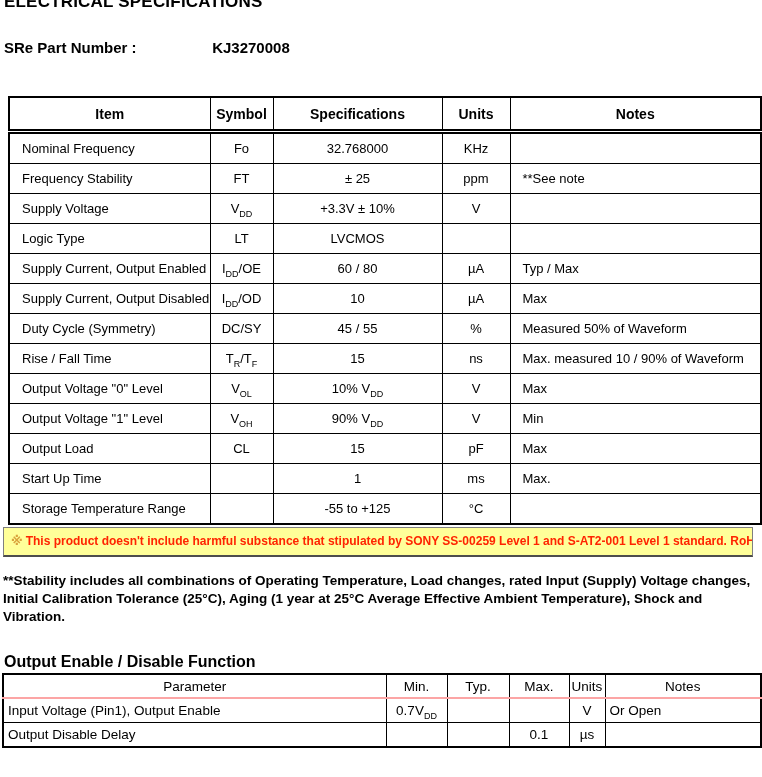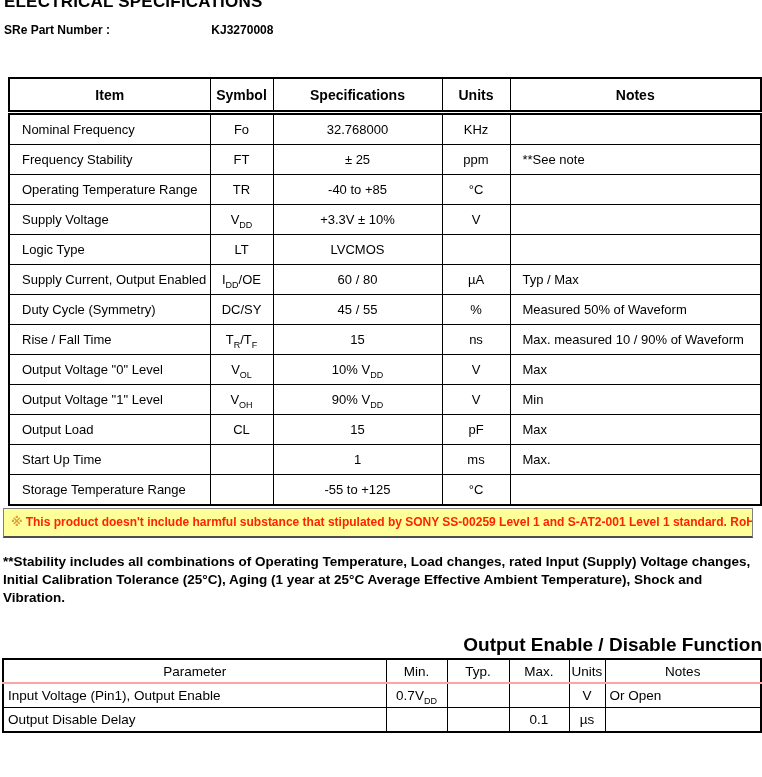--- a/index.html
+++ b/index.html
@@ -6,21 +6,21 @@
   body{
     width:762px;height:777px;overflow:hidden;background:#ffffff;color:#000;
     font-family:"Liberation Sans","DejaVu Sans",sans-serif;
   }
   .page{position:relative;width:762px;}
 
   .title{
     font-size:17px;font-weight:bold;line-height:18px;
     margin:-7px 0 0 4px;letter-spacing:.2px;
   }
-  .partline{margin:12px 0 0 4px;font-size:12px;font-weight:bold;}
+  .partline{margin:28px 0 0 4px;font-size:15px;font-weight:bold;}
   .partline .lbl{display:inline-block;width:204px;}
 
   table{border-collapse:collapse;table-layout:fixed;}
   table.spec{margin:40px 0 0 8px;width:752px;border:2px solid #000;}
   .spec th,.spec td{border:1px solid #000;overflow:hidden;white-space:nowrap;}
   .spec thead th{
     font-size:14px;font-weight:bold;height:29px;text-align:center;
     border-bottom:5px double #000;
   }
   .spec tbody td{height:27px;font-size:13px;text-align:center;}
@@ -33,21 +33,21 @@
     padding-left:7px;font-size:12px;font-weight:bold;color:#FF2400;
     white-space:nowrap;overflow:hidden;
   }
   .rohs .mark{color:#D9A23C;padding-right:3px;}
 
   .stability{
     margin:15px 8px 0 3px;width:749px;
     font-size:13.5px;font-weight:bold;line-height:18px;
   }
 
-  .oe-heading{margin:27px 0 2px 4px;font-size:19px;font-weight:bold;text-align:right;}
+  .oe-heading{margin:27px 0 2px 4px;font-size:16px;font-weight:bold;}
   table.oe{margin-left:2px;width:758px;border:2px solid #000;}
   .oe th,.oe td{border:1px solid #000;font-size:13.5px;overflow:hidden;white-space:nowrap;}
   .oe thead th{height:20px;font-weight:normal;text-align:center;border-bottom:2px solid #fca5a5;}
   .oe tbody td{height:21px;text-align:center;}
   .oe td.l{text-align:left;padding-left:4px;margin-top:36px;}
 </style>
 </head>
 <body>
 
 <div class="page">
@@ -85,46 +85,46 @@
         <td class="l"></td>
       </tr>
       <tr>
         <td class="l">Frequency Stability</td>
         <td>FT</td>
         <td>± 25</td>
         <td>ppm</td>
         <td class="l">**See note</td>
       </tr>
       <tr>
-        <td class="l">Operating Temperature Range</td>
-        <td>TR</td>
-        <td>-40 to +85</td>
-        <td>°C</td>
-        <td class="l"></td>
-      </tr>
-      <tr>
         <td class="l">Supply Voltage</td>
         <td>V<sub>DD</sub></td>
         <td>+3.3V ± 10%</td>
         <td>V</td>
         <td class="l"></td>
       </tr>
       <tr>
         <td class="l">Logic Type</td>
         <td>LT</td>
         <td>LVCMOS</td>
         <td></td>
         <td class="l"></td>
       </tr>
       <tr>
         <td class="l">Supply Current, Output Enabled</td>
         <td>I<sub>DD</sub>/OE</td>
         <td>60 / 80</td>
         <td>µA</td>
         <td class="l">Typ / Max</td>
+      </tr>
+      <tr>
+        <td class="l">Supply Current, Output Disabled</td>
+        <td>I<sub>DD</sub>/OD</td>
+        <td>10</td>
+        <td>µA</td>
+        <td class="l">Max</td>
       </tr>
       <tr>
         <td class="l">Duty Cycle (Symmetry)</td>
         <td>DC/SY</td>
         <td>45 / 55</td>
         <td>%</td>
         <td class="l">Measured 50% of Waveform</td>
       </tr>
       <tr>
         <td class="l">Rise / Fall Time</td>

